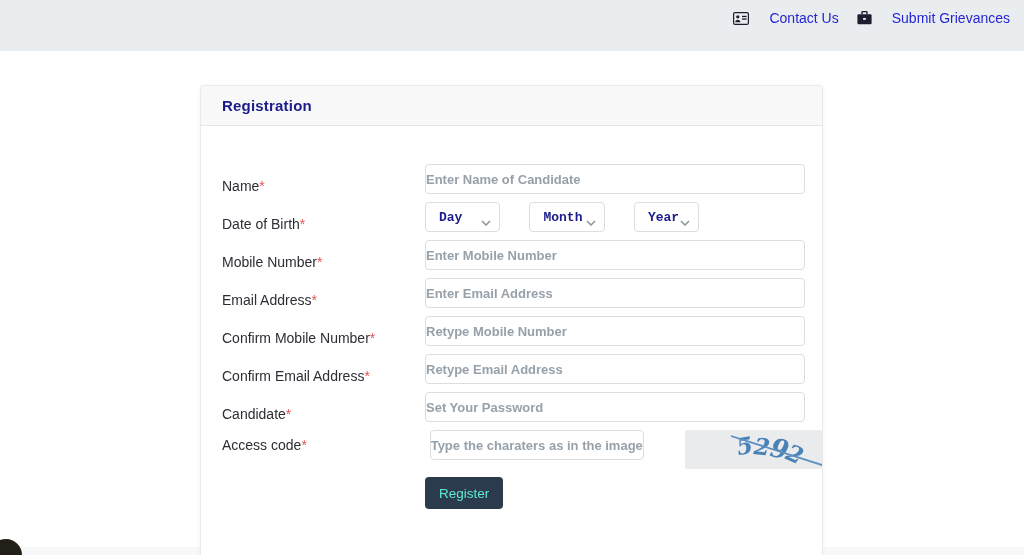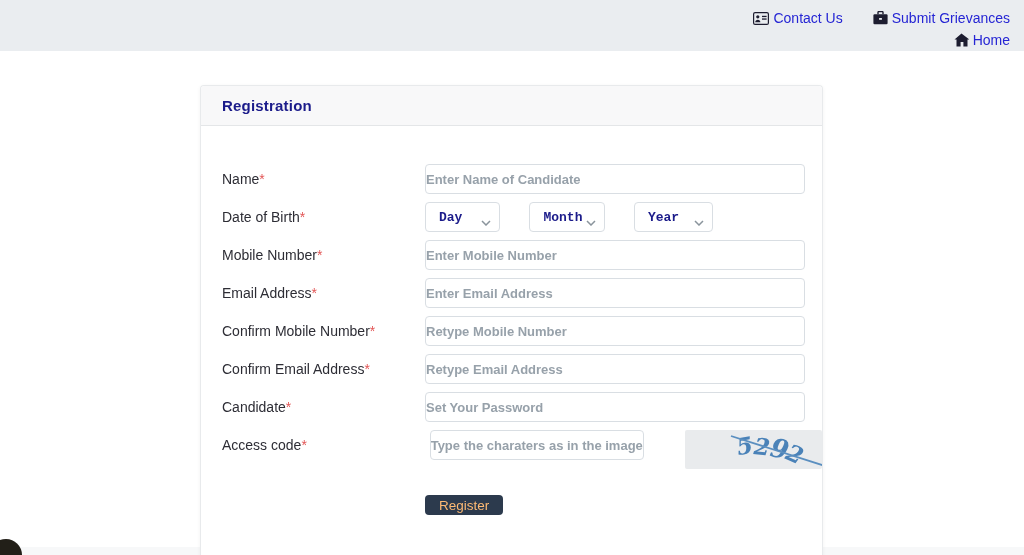--- a/index.html
+++ b/index.html
@@ -10,21 +10,21 @@
   }
 
   
   .topbar {
     width:100%; height:51px; background:#eaedf0; padding:7px 14px 0 0;
   }
   .topbar-row {
     display:flex; justify-content:flex-end; align-items:center; height:22px;
   }
   .toplink {
-    display:inline-flex; align-items:center; gap:4px; margin-left:30px;
+    display:inline-flex; align-items:center; gap:20px; margin-left:18px;
     color:#2525d4; font-size:14px; text-decoration:none; cursor:pointer;
   }
   .toplink .ic { display:inline-flex; align-items:center; }
 
   
   .footer-strip { position:absolute; left:0; bottom:0; width:100%; height:8px; background:#f7f8f9; }
   .corner-shape { position:absolute; left:-10px; bottom:-16px; width:32px; height:32px;
     border-radius:50%; background:#221f18; }
 
   
@@ -34,21 +34,21 @@
     border-radius:4px 4px 0 0; box-shadow:0 1px 4px rgba(0,0,0,0.05);
   }
   .card-header {
     height:40px; background:#f8f8f9; border-bottom:1px solid #e4e6e8;
     display:flex; align-items:center; padding-left:21px; border-radius:4px 4px 0 0;
   }
   .card-title { color:#1b1b8a; font-weight:bold; font-size:15px; letter-spacing:0.2px; }
 
   
   .form { padding:38px 0 0 21px; }
-  .frow { display:flex; align-items:center; height:30px; margin-bottom:8px; }
+  .frow { display:flex; align-items:flex-end; height:30px; margin-bottom:8px; }
   .frow.tall { align-items:flex-start;gap:16px; }
   .label-cell { width:203px; font-size:14px; color:#2d2d35; padding-top:0; }
   .frow.tall .label-cell { padding-top:7px; }
   .req { color:#e25555; }
 
   .text-input {
     width:380px; height:30px; border:1px solid #d9dee3; border-radius:4px;
     padding:0 0; font-size:13px; color:#333; font-family:inherit; background:#fff;
     outline:none;
   }
@@ -57,21 +57,21 @@
 
   .select-btn {
     position:relative; height:30px; border:1px solid #d9dee3; border-radius:4px;
     background:#fff; display:inline-flex; align-items:center;
     padding:0 26px 0 13px; font-weight:bold; color:#1b1b8a; font-size:13px;
     font-family:Liberation Mono, monospace; cursor:pointer;
   }
   .select-btn .chev { position:absolute; right:8px; top:12px; }
   .sel-day { width:75px; margin-right:25px; }
   .sel-month { width:76px; margin-right:24px; }
-  .sel-year { width:79px; }
+  .sel-year { width:65px; }
 
   
   .captcha-box {
     margin-left:25px; width:145px; height:39px; background:#e9ebed;
     position:relative; overflow:hidden; border-radius:2px;
   }
   .captcha-chars {
     position:absolute; left:52px; top:2px; display:flex;
     color:#4a82b8; font-size:23px; font-weight:bold; font-style:italic;
     font-family:"DejaVu Serif", serif; letter-spacing:1px;
@@ -79,22 +79,22 @@
   .captcha-chars span { display:inline-block; }
   .captcha-chars span:nth-child(1){ transform:rotate(-10deg); }
   .captcha-chars span:nth-child(2){ transform:rotate(6deg) translateY(1px); }
   .captcha-chars span:nth-child(3){ transform:rotate(12deg) translateY(2px); font-size:26px; }
   .captcha-chars span:nth-child(4){ transform:rotate(24deg) translateY(9px); }
   .captcha-line { position:absolute; left:0; top:0; }
 
   
   .btn-row { margin-top:19px; }
   .register-btn {
-    background:#2c3a4d; color:#fdba74; border:none; border-radius:4px;
-    height:20px; padding:0 14px; font-size:13.5px; font-family:inherit; cursor:pointer;margin-top:22px;
+    background:#2c3a4d; color:#5eead4; border:none; border-radius:4px;
+    height:32px; padding:0 14px; font-size:13.5px; font-family:inherit; cursor:pointer;margin-top:22px;
   }
 </style>
 </head>
 <body>
 
 <div class="topbar">
   <div class="topbar-row">
     <a class="toplink">
       <span class="ic">
         <svg width="16" height="13" viewBox="0 0 16 13">
@@ -111,30 +111,20 @@
       <span class="ic">
         <svg width="15" height="14" viewBox="0 0 15 14">
             <path d="M5 3.2V1.4c0-0.4 0.3-0.8 0.8-0.8h3.4c0.5 0 0.8 0.4 0.8 0.8v1.8" fill="none" stroke="#1d1d30" stroke-width="1.4"></path>
             <rect x="0.4" y="3.2" width="14.2" height="10" rx="1.2" fill="#1d1d30"></rect>
             <rect x="6.1" y="7" width="2.8" height="1.8" fill="#eaedf0"></rect>
           </svg>
       </span>
       <span>Submit Grievances</span>
     </a>
   </div>
-  <div class="topbar-row">
-    <a class="toplink">
-      <span class="ic">
-        <svg width="15" height="14" viewBox="0 0 15 14">
-            <path d="M7.5 0.5L0.5 6.6h2V13.5h4.1V9h2.8v4.5h4.1V6.6h2z" fill="#1d1d30"></path>
-          </svg>
-      </span>
-      <span>Home</span>
-    </a>
-  </div>
 </div>
 
 <div class="footer-strip"></div>
 <div class="corner-shape"></div>
 
 <div class="card">
   <div class="card-header">
     <span class="card-title">Registration</span>
   </div>
 

